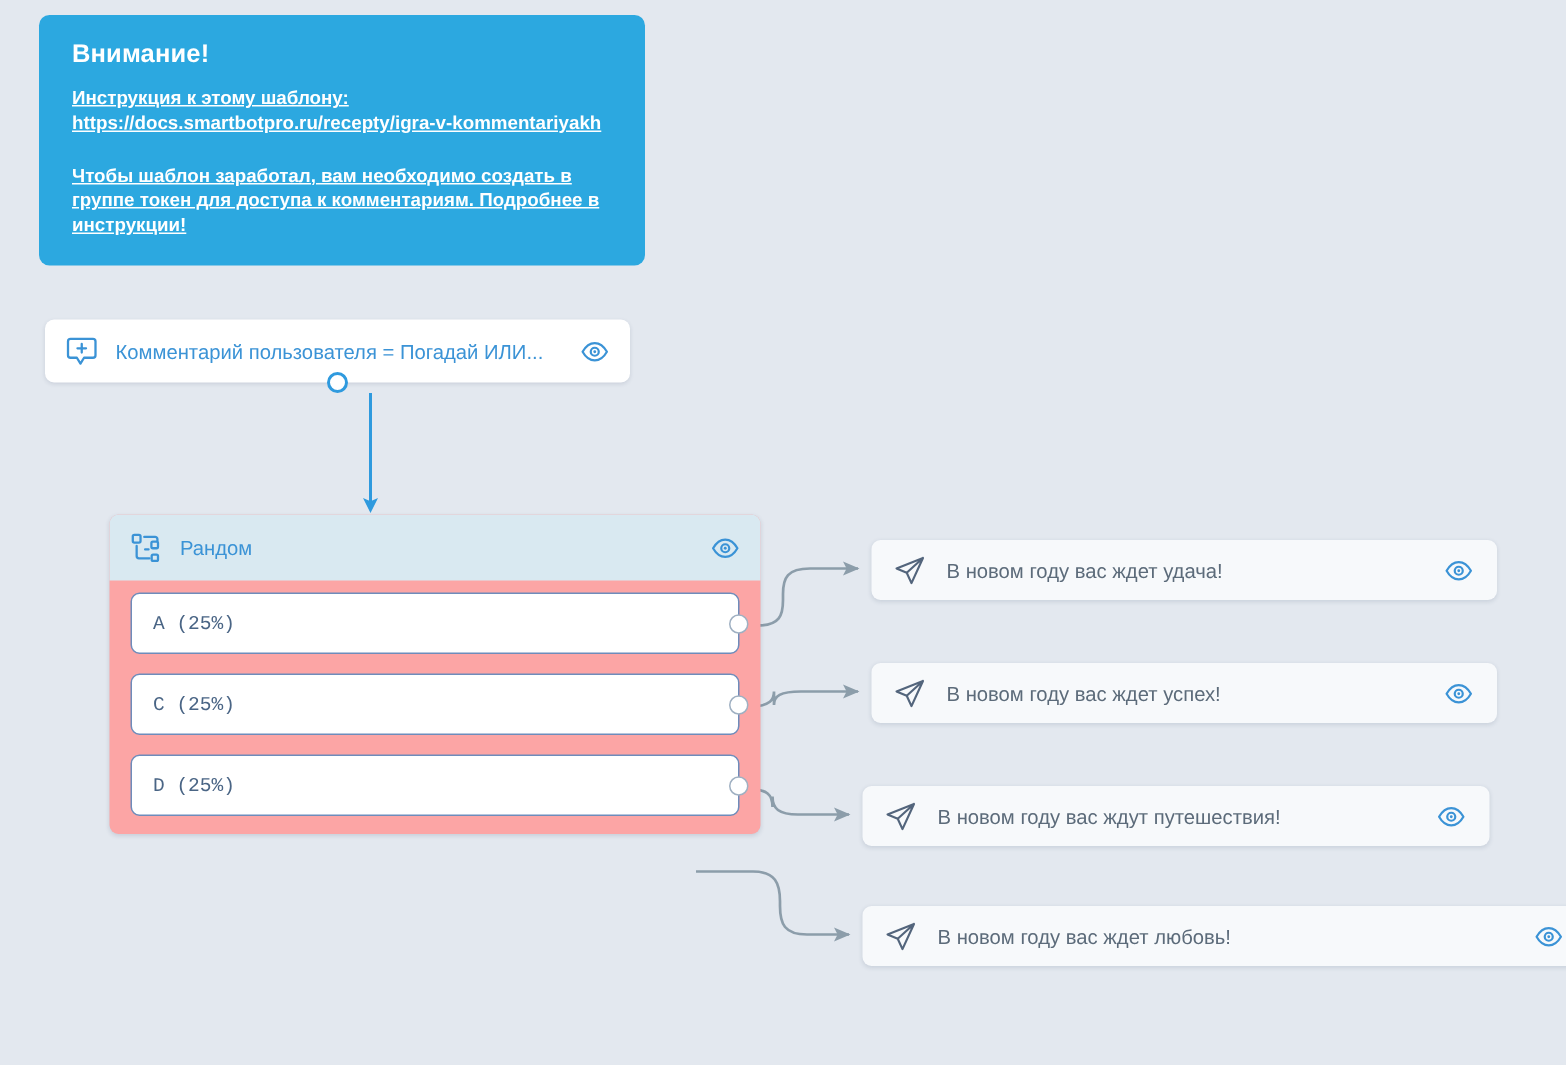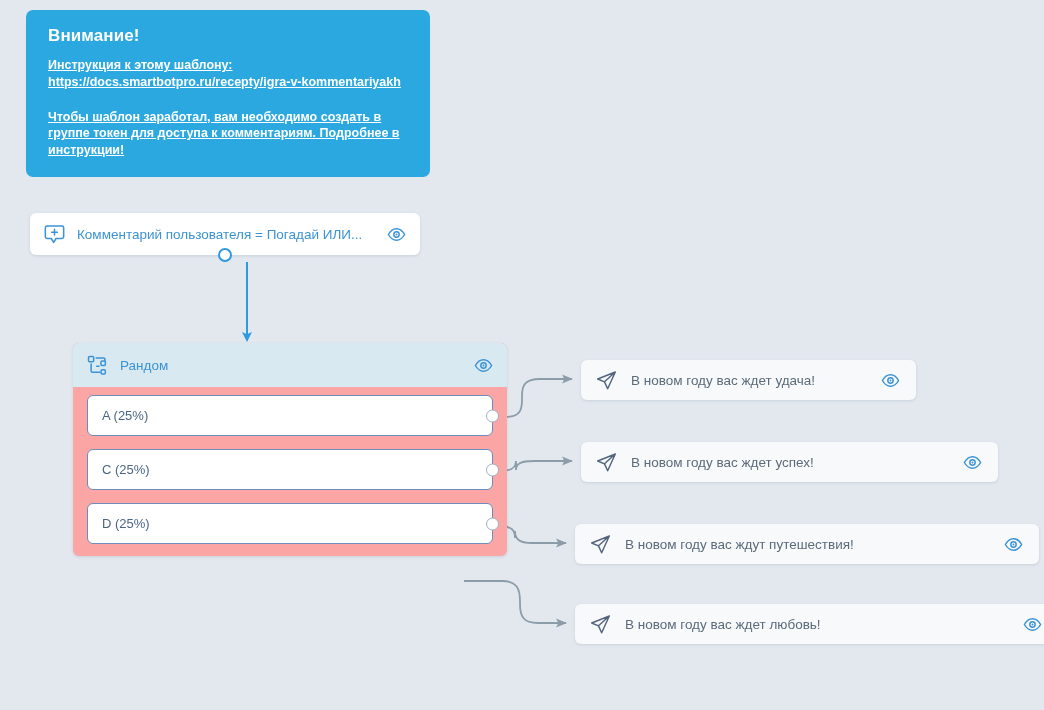--- a/index.html
+++ b/index.html
@@ -128,20 +128,21 @@
     background: #ffffff;
     display: flex;
     align-items: center;
     padding: 0 14px;
     margin-bottom: 13px;
   }
   .branch:last-child { margin-bottom: 2px; }
   .branch-label {
     font-size: 13px;
     color: #4a6585;
+    font-family: Liberation Mono, monospace;
   }
   
   .port {
     position: absolute;
     right: -7px;
     top: 50%;
     transform: translateY(-50%);
     width: 13px;
     height: 13px;
     border-radius: 50%;
@@ -270,21 +271,21 @@
         <span class="branch-label">C (25%)</span>
         <span class="port"></span>
       </div>
       <div class="branch">
         <span class="branch-label">D (25%)</span>
         <span class="port"></span>
       </div>
     </div>
   </div>
 
-  <div class="node-msg" style="left:581px; top:360px; width:335px;">
+  <div class="node-msg" style="left:581px; top:360px; width:417px;">
     <span class="icon">
       <svg width="23" height="23" viewBox="0 0 24 24">
         <path d="M21.2,3.1 L2.8,10.4 L9.9,13.4 L13.2,20.6 Z M9.9,13.4 L21.2,3.1" fill="none" stroke="#53657c" stroke-width="1.5" stroke-linejoin="round" stroke-linecap="round"></path>
       </svg>
     </span>
     <span class="n-label">В новом году вас ждет удача!</span>
     <span class="icon eye-btn">
       <svg width="19" height="19" viewBox="0 0 22 22">
         <path d="M1.6,11 C4.2,6.4 7.6,4.3 11,4.3 C14.4,4.3 17.8,6.4 20.4,11 C17.8,15.6 14.4,17.7 11,17.7 C7.6,17.7 4.2,15.6 1.6,11 Z" fill="none" stroke="#3b93d6" stroke-width="1.7" stroke-linejoin="round"></path>
         <circle cx="11" cy="11" r="3.1" fill="none" stroke="#3b93d6" stroke-width="1.7"></circle>
@@ -302,21 +303,21 @@
     <span class="n-label">В новом году вас ждет успех!</span>
     <span class="icon eye-btn">
       <svg width="19" height="19" viewBox="0 0 22 22">
         <path d="M1.6,11 C4.2,6.4 7.6,4.3 11,4.3 C14.4,4.3 17.8,6.4 20.4,11 C17.8,15.6 14.4,17.7 11,17.7 C7.6,17.7 4.2,15.6 1.6,11 Z" fill="none" stroke="#3b93d6" stroke-width="1.7" stroke-linejoin="round"></path>
         <circle cx="11" cy="11" r="3.1" fill="none" stroke="#3b93d6" stroke-width="1.7"></circle>
         <circle cx="11" cy="11" r="1.1" fill="#3b93d6"></circle>
       </svg>
     </span>
   </div>
 
-  <div class="node-msg" style="left:575px; top:524px; width:464px;">
+  <div class="node-msg" style="left:575px; top:524px; width:418px;">
     <span class="icon">
       <svg width="23" height="23" viewBox="0 0 24 24">
         <path d="M21.2,3.1 L2.8,10.4 L9.9,13.4 L13.2,20.6 Z M9.9,13.4 L21.2,3.1" fill="none" stroke="#53657c" stroke-width="1.5" stroke-linejoin="round" stroke-linecap="round"></path>
       </svg>
     </span>
     <span class="n-label">В новом году вас ждут путешествия!</span>
     <span class="icon eye-btn">
       <svg width="19" height="19" viewBox="0 0 22 22">
         <path d="M1.6,11 C4.2,6.4 7.6,4.3 11,4.3 C14.4,4.3 17.8,6.4 20.4,11 C17.8,15.6 14.4,17.7 11,17.7 C7.6,17.7 4.2,15.6 1.6,11 Z" fill="none" stroke="#3b93d6" stroke-width="1.7" stroke-linejoin="round"></path>
         <circle cx="11" cy="11" r="3.1" fill="none" stroke="#3b93d6" stroke-width="1.7"></circle>

